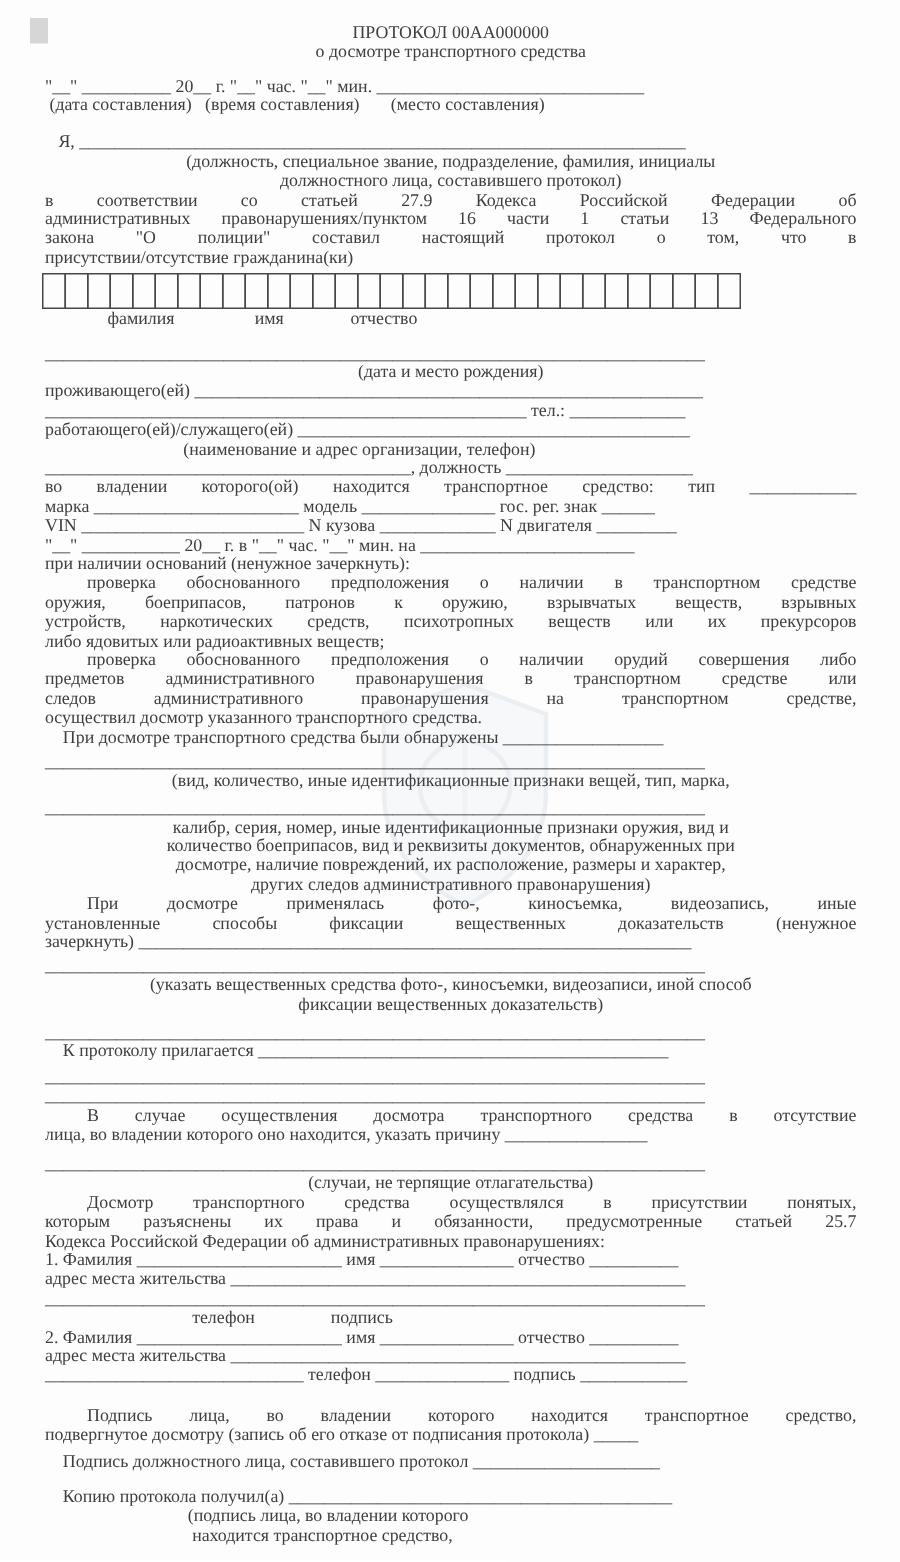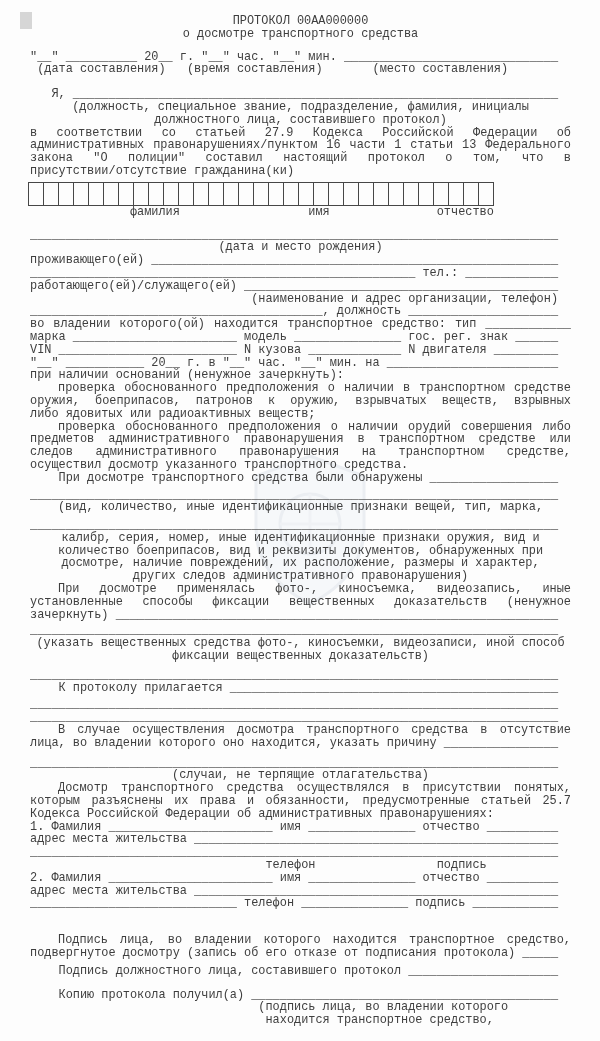--- a/index.html
+++ b/index.html
@@ -7,35 +7,35 @@
     --line:#474747;
     --artifact:#cccccc;
     --wm:#c3cedb;
   }
   html,body{margin:0;padding:0;background:#ffffff;}
   .page{
     position:relative;
     width:600px;height:1041px;
     background:#fdfdfd;
     overflow:hidden;
-    font-family:Liberation Mono, monospace;
+    font-family:Liberation Serif, serif;
     font-size:11.9px;
     line-height:12.8px;
     color:var(--text);
   }
   .content{position:absolute;left:30px;top:15px;width:541px;}
   .ln{white-space:pre;min-height:12.8px;}
   .c{white-space:normal;text-align:center;}
   .j{white-space:normal;text-align:justify;text-align-last:justify;}
   .ind{text-indent:28px;}
   .mt3{margin-top:3px;}  .mt4{margin-top:4px;}
   .mt5{margin-top:5px;}  .mt6{margin-top:6px;}
   .mt7{margin-top:7px;}  .mt10{margin-top:10px;}
   .mt11{margin-top:11px;} .mt12{margin-top:12px;}
-  .mt14{margin-top:24px;}
+  .mt14{margin-top:14px;}
   .grid{display:flex;margin-top:4px;margin-left:-2px;height:24px;}
   .cell{
     box-sizing:border-box;
     flex:0 0 16px;width:16px;height:24px;
     border:1px solid var(--line);
     margin-left:-1px;
     background:transparent;
   }
   .cell:first-child{margin-left:0;}
   .artifact{
@@ -115,20 +115,21 @@
     <div class="ln">работающего(ей)/служащего(ей) ____________________________________________</div>
     <div class="ln">                               (наименование и адрес организации, телефон)</div>
     <div class="ln">_________________________________________, должность _____________________</div>
     <div class="ln j">во владении которого(ой) находится транспортное средство: тип ____________</div>
     <div class="ln">марка _______________________ модель _______________ гос. рег. знак ______</div>
     <div class="ln">VIN _________________________ N кузова _____________ N двигателя _________</div>
     <div class="ln">"__" ___________ 20__ г. в "__" час. "__" мин. на ________________________</div>
     <div class="ln">при наличии оснований (ненужное зачеркнуть):</div>
     <div class="ln j ind">проверка обоснованного предположения о наличии в транспортном средстве</div>
     <div class="ln j">оружия, боеприпасов, патронов к оружию, взрывчатых веществ, взрывных</div>
+    <div class="ln j">устройств, наркотических средств, психотропных веществ или их прекурсоров</div>
     <div class="ln">либо ядовитых или радиоактивных веществ;</div>
     <div class="ln j ind">проверка обоснованного предположения о наличии орудий совершения либо</div>
     <div class="ln j">предметов административного правонарушения в транспортном средстве или</div>
     <div class="ln j">следов административного правонарушения на транспортном средстве,</div>
     <div class="ln">осуществил досмотр указанного транспортного средства.</div>
     <div class="ln">    При досмотре транспортного средства были обнаружены __________________</div>
     <div class="ln mt4">__________________________________________________________________________</div>
     <div class="ln c">(вид, количество, иные идентификационные признаки вещей, тип, марка,</div>
     <div class="ln mt5">__________________________________________________________________________</div>
     <div class="ln c">калибр, серия, номер, иные идентификационные признаки оружия, вид и</div>

